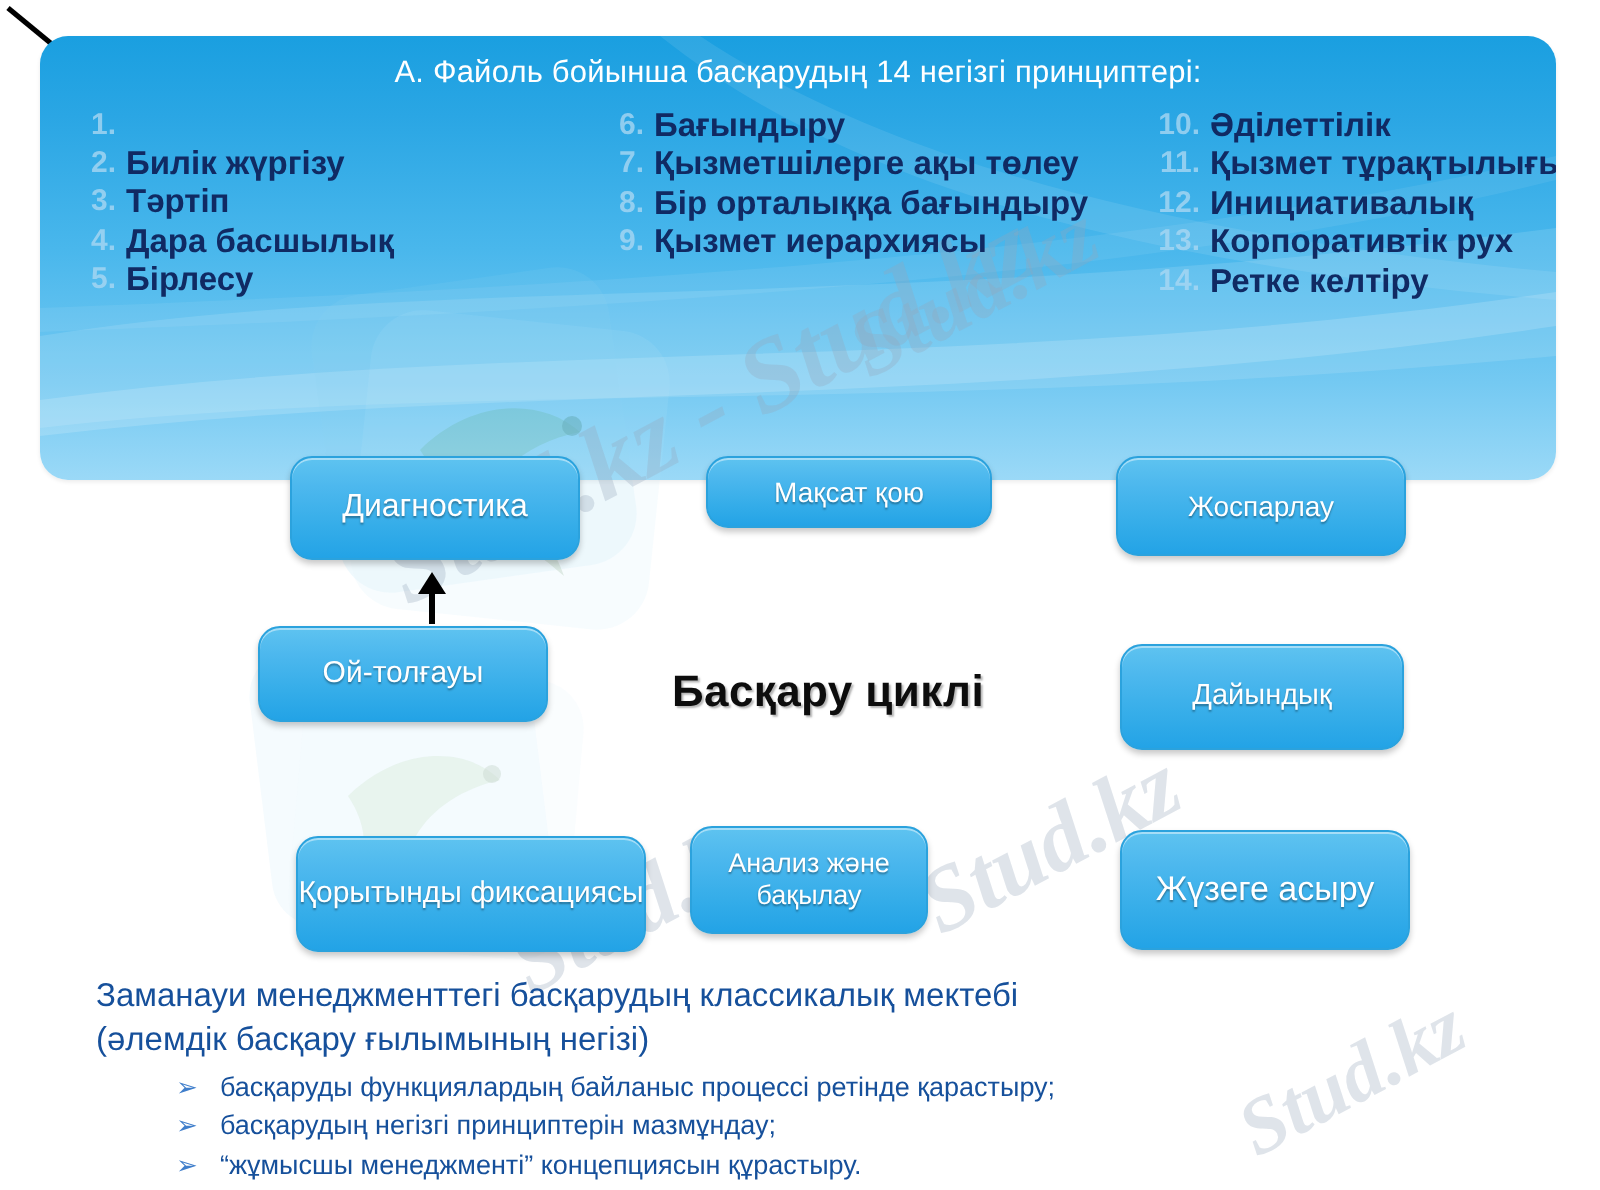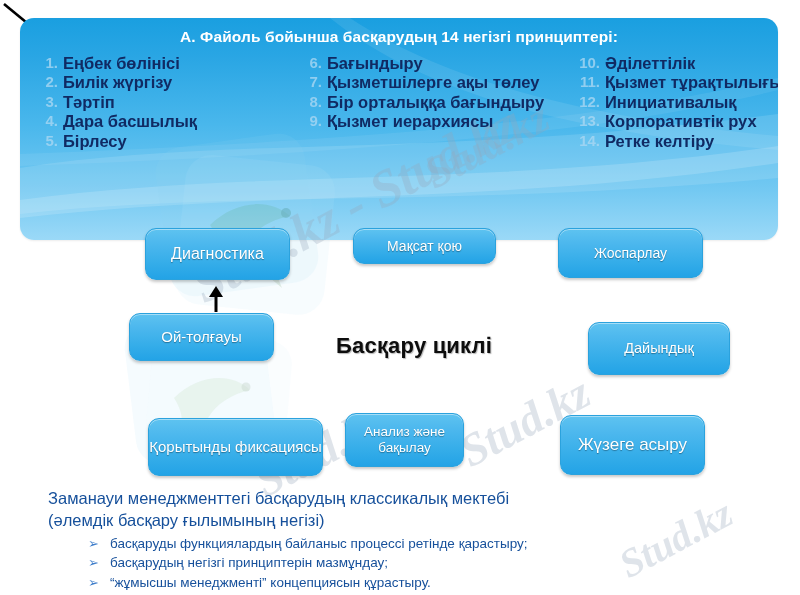--- a/index.html
+++ b/index.html
@@ -48,21 +48,21 @@
     position: absolute;
     inset: 0;
     pointer-events: none;
   }
   .panel-title {
     position: relative;
     z-index: 3;
     text-align: center;
     color: #ffffff;
     font-size: 15.5px;
-    font-weight: bold;
+    font-weight: normal;
     padding-top: 10px;
     letter-spacing: 0.1px;
   }
   .columns {
     position: relative;
     z-index: 3;
     display: flex;
     padding: 8px 0 0 0;
   }
   .col {
@@ -115,21 +115,21 @@
     font-weight: normal;
     text-shadow: 0 1px 1px rgba(0,0,0,0.35);
     line-height: 1.18;
     box-sizing: border-box;
   }
 
   #box-diagnostika { left:145px; top:228px; width:145px; height:52px; font-size:16px; }
   #box-maqsat      { left:353px; top:228px; width:143px; height:36px; font-size:14px; }
   #box-zhospar     { left:558px; top:228px; width:145px; height:50px; font-size:14px; }
   #box-oi          { left:129px; top:313px; width:145px; height:48px; font-size:15px; }
-  #box-daiyndyq    { left:560px; top:322px; width:142px; height:53px; font-size:14.5px;margin-left:28px; }
+  #box-daiyndyq    { left:560px; top:322px; width:142px; height:53px; font-size:14.5px; }
   #box-qoryt       { left:148px; top:418px; width:175px; height:58px; font-size:15px; }
   #box-analiz      { left:345px; top:413px; width:119px; height:54px; font-size:13.5px; }
   #box-zhuzege     { left:560px; top:415px; width:145px; height:60px; font-size:17px; }
 
   
   .up-arrow {
     position: absolute;
     left: 207px;
     top: 286px;
     width: 18px;
@@ -219,21 +219,20 @@
     <path d="M758,60 C600,96 420,120 0,136 L0,148 C430,132 620,106 758,72 Z" fill="rgba(255,255,255,0.07)"></path>
   </svg>
 
   <div class="panel-title">А. Файоль бойынша басқарудың 14 негізгі принциптері:</div>
 
   <div class="columns">
 
     <div class="col col-1">
       <div class="principle">
         <span class="p-num">1.</span>
-        <span class="p-text">Еңбек бөлінісі</span>
       </div>
       <div class="principle">
         <span class="p-num">2.</span>
         <span class="p-text">Билік жүргізу</span>
       </div>
       <div class="principle">
         <span class="p-num">3.</span>
         <span class="p-text">Тәртіп</span>
       </div>
       <div class="principle">

